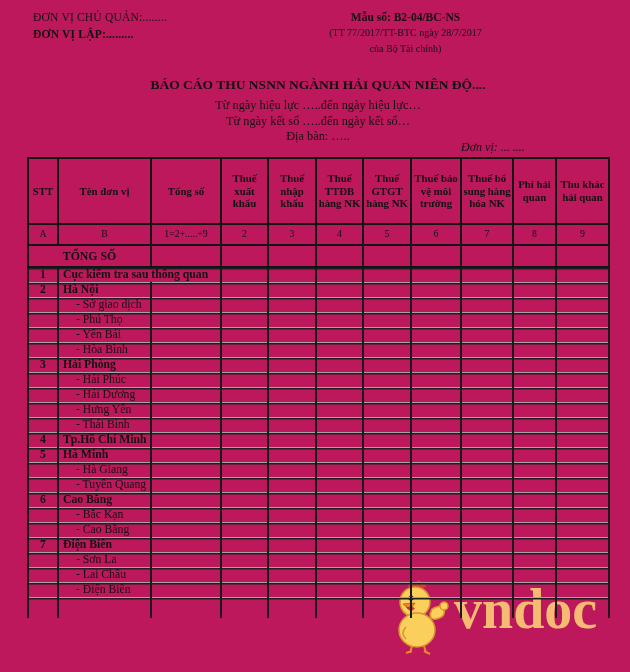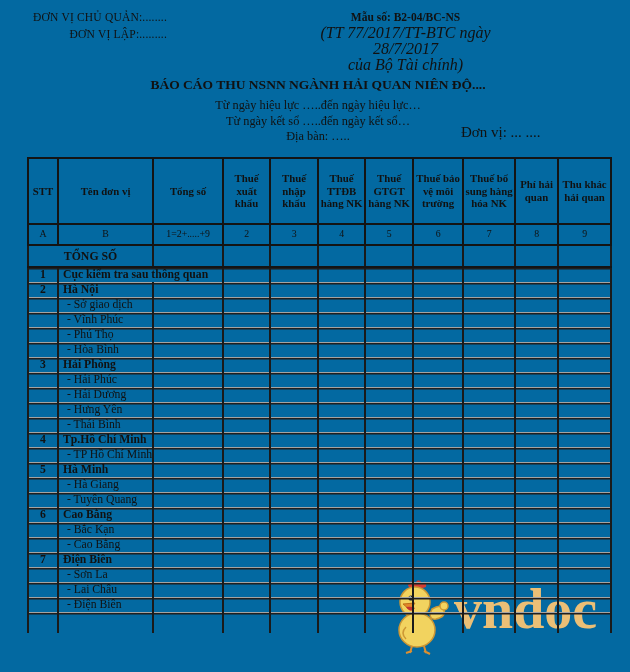--- a/index.html
+++ b/index.html
@@ -1,32 +1,32 @@
 <!DOCTYPE html>
 <html><head>
 <meta charset="utf-8">
 <style>
   * { margin:0; padding:0; box-sizing:border-box; }
   html,body { background:#fff; }
   .page {
-    position:relative; width:630px; height:672px; background:#0369a1;
+    position:relative; width:630px; height:672px; background:#be185d;
     overflow:hidden; font-family:"Liberation Serif","DejaVu Serif",serif; color:#111;
   }
   
   .hdr-left { position:absolute; left:33px; top:9px; font-size:11.5px; letter-spacing:.2px; }
   .hdr-left .l1 { font-weight:normal; line-height:17px; }
-  .hdr-left .l2 { font-weight:normal; line-height:17px;text-align:right; }
+  .hdr-left .l2 { font-weight:bold; line-height:17px; }
   .hdr-right { position:absolute; left:318px; top:9px; width:175px; text-align:center; }
   .hdr-right .l1 { font-weight:bold; font-size:11.5px; line-height:16px;text-align:center; }
-  .hdr-right .l2, .hdr-right .l3 { font-style:italic; font-size:16px; line-height:16px; }
+  .hdr-right .l2, .hdr-right .l3 { font-size:10px; line-height:16px; }
   
   .title-block { position:absolute; left:3px; top:76px; width:630px; text-align:center; }
   .title-main { font-weight:bold; font-size:13.5px; line-height:18px; margin-bottom:4px; }
   .title-sub { font-size:12.3px; line-height:15.5px; }
-  .unit-label { position:absolute; left:461px; top:124px; font-size:15px; }
+  .unit-label { position:absolute; left:461px; top:140px; font-style:italic; font-size:12px; }
   
   .watermark { position:absolute; left:386px; top:577px; z-index:1; pointer-events:none; }
   .wm-text {
     position:absolute; left:68px; top:6px;
     font-family:Liberation Serif, serif; font-weight:800; font-size:56px; line-height:52px;
     color:#F8C474; letter-spacing:0px; opacity:.95;
   }
   .wm-chicken { position:absolute; left:0; top:0; }
   
   .table-wrap { position:absolute; left:27px; top:157px; z-index:2; }
@@ -45,21 +45,21 @@
     font-size:11.7px; height:14.7px; line-height:14px;
     vertical-align:middle; padding:0 0 0 4px; white-space:nowrap; overflow:visible;
   }
   tbody tr.row-total td {
     border-top:2px solid #141414; border-bottom:2px solid #141414;
     box-shadow:none; height:22px; font-weight:bold; font-size:11.8px;
   }
   tbody tr.row-total td.cell-total-label { text-align:center; padding:0; }
   td.cell-stt { text-align:center; padding:0; font-weight:bold; }
   tr.row-section td.cell-name { font-weight:bold;margin-top:40px; }
-  tr.row-sub td.cell-name { padding-left:8px; }
+  tr.row-sub td.cell-name { padding-left:17px; }
   tbody tr.row-partial td { height:20px; }
 </style>
 </head>
 <body>
 
 <div class="page">
 
   <div class="hdr-left">
     <div class="l1">ĐƠN VỊ CHỦ QUẢN:........</div>
     <div class="l2">ĐƠN VỊ LẬP:.........</div>
@@ -195,34 +195,34 @@
             <td class="cell-empty"></td>
             <td class="cell-empty"></td>
             <td class="cell-empty"></td>
             <td class="cell-empty"></td>
             <td class="cell-empty"></td>
             <td class="cell-empty"></td>
             <td class="cell-empty"></td>
           </tr>
           <tr class="row-sub">
             <td class="cell-stt"></td>
-            <td class="cell-name">- Vĩnh Phúc</td>
-            <td class="cell-empty"></td>
-            <td class="cell-empty"></td>
-            <td class="cell-empty"></td>
-            <td class="cell-empty"></td>
-            <td class="cell-empty"></td>
-            <td class="cell-empty"></td>
-            <td class="cell-empty"></td>
-            <td class="cell-empty"></td>
-            <td class="cell-empty"></td>
-          </tr>
-          <tr class="row-sub">
-            <td class="cell-stt"></td>
             <td class="cell-name">- Phú Thọ</td>
+            <td class="cell-empty"></td>
+            <td class="cell-empty"></td>
+            <td class="cell-empty"></td>
+            <td class="cell-empty"></td>
+            <td class="cell-empty"></td>
+            <td class="cell-empty"></td>
+            <td class="cell-empty"></td>
+            <td class="cell-empty"></td>
+            <td class="cell-empty"></td>
+          </tr>
+          <tr class="row-sub">
+            <td class="cell-stt"></td>
+            <td class="cell-name">- Yên Bái</td>
             <td class="cell-empty"></td>
             <td class="cell-empty"></td>
             <td class="cell-empty"></td>
             <td class="cell-empty"></td>
             <td class="cell-empty"></td>
             <td class="cell-empty"></td>
             <td class="cell-empty"></td>
             <td class="cell-empty"></td>
             <td class="cell-empty"></td>
           </tr>
@@ -300,33 +300,20 @@
             <td class="cell-empty"></td>
             <td class="cell-empty"></td>
             <td class="cell-empty"></td>
             <td class="cell-empty"></td>
             <td class="cell-empty"></td>
             <td class="cell-empty"></td>
           </tr>
           <tr class="row-section">
             <td class="cell-stt">4</td>
             <td class="cell-name">Tp.Hồ Chí Minh</td>
-            <td class="cell-empty"></td>
-            <td class="cell-empty"></td>
-            <td class="cell-empty"></td>
-            <td class="cell-empty"></td>
-            <td class="cell-empty"></td>
-            <td class="cell-empty"></td>
-            <td class="cell-empty"></td>
-            <td class="cell-empty"></td>
-            <td class="cell-empty"></td>
-          </tr>
-          <tr class="row-sub">
-            <td class="cell-stt"></td>
-            <td class="cell-name">- TP Hồ Chí Minh</td>
             <td class="cell-empty"></td>
             <td class="cell-empty"></td>
             <td class="cell-empty"></td>
             <td class="cell-empty"></td>
             <td class="cell-empty"></td>
             <td class="cell-empty"></td>
             <td class="cell-empty"></td>
             <td class="cell-empty"></td>
             <td class="cell-empty"></td>
           </tr>

